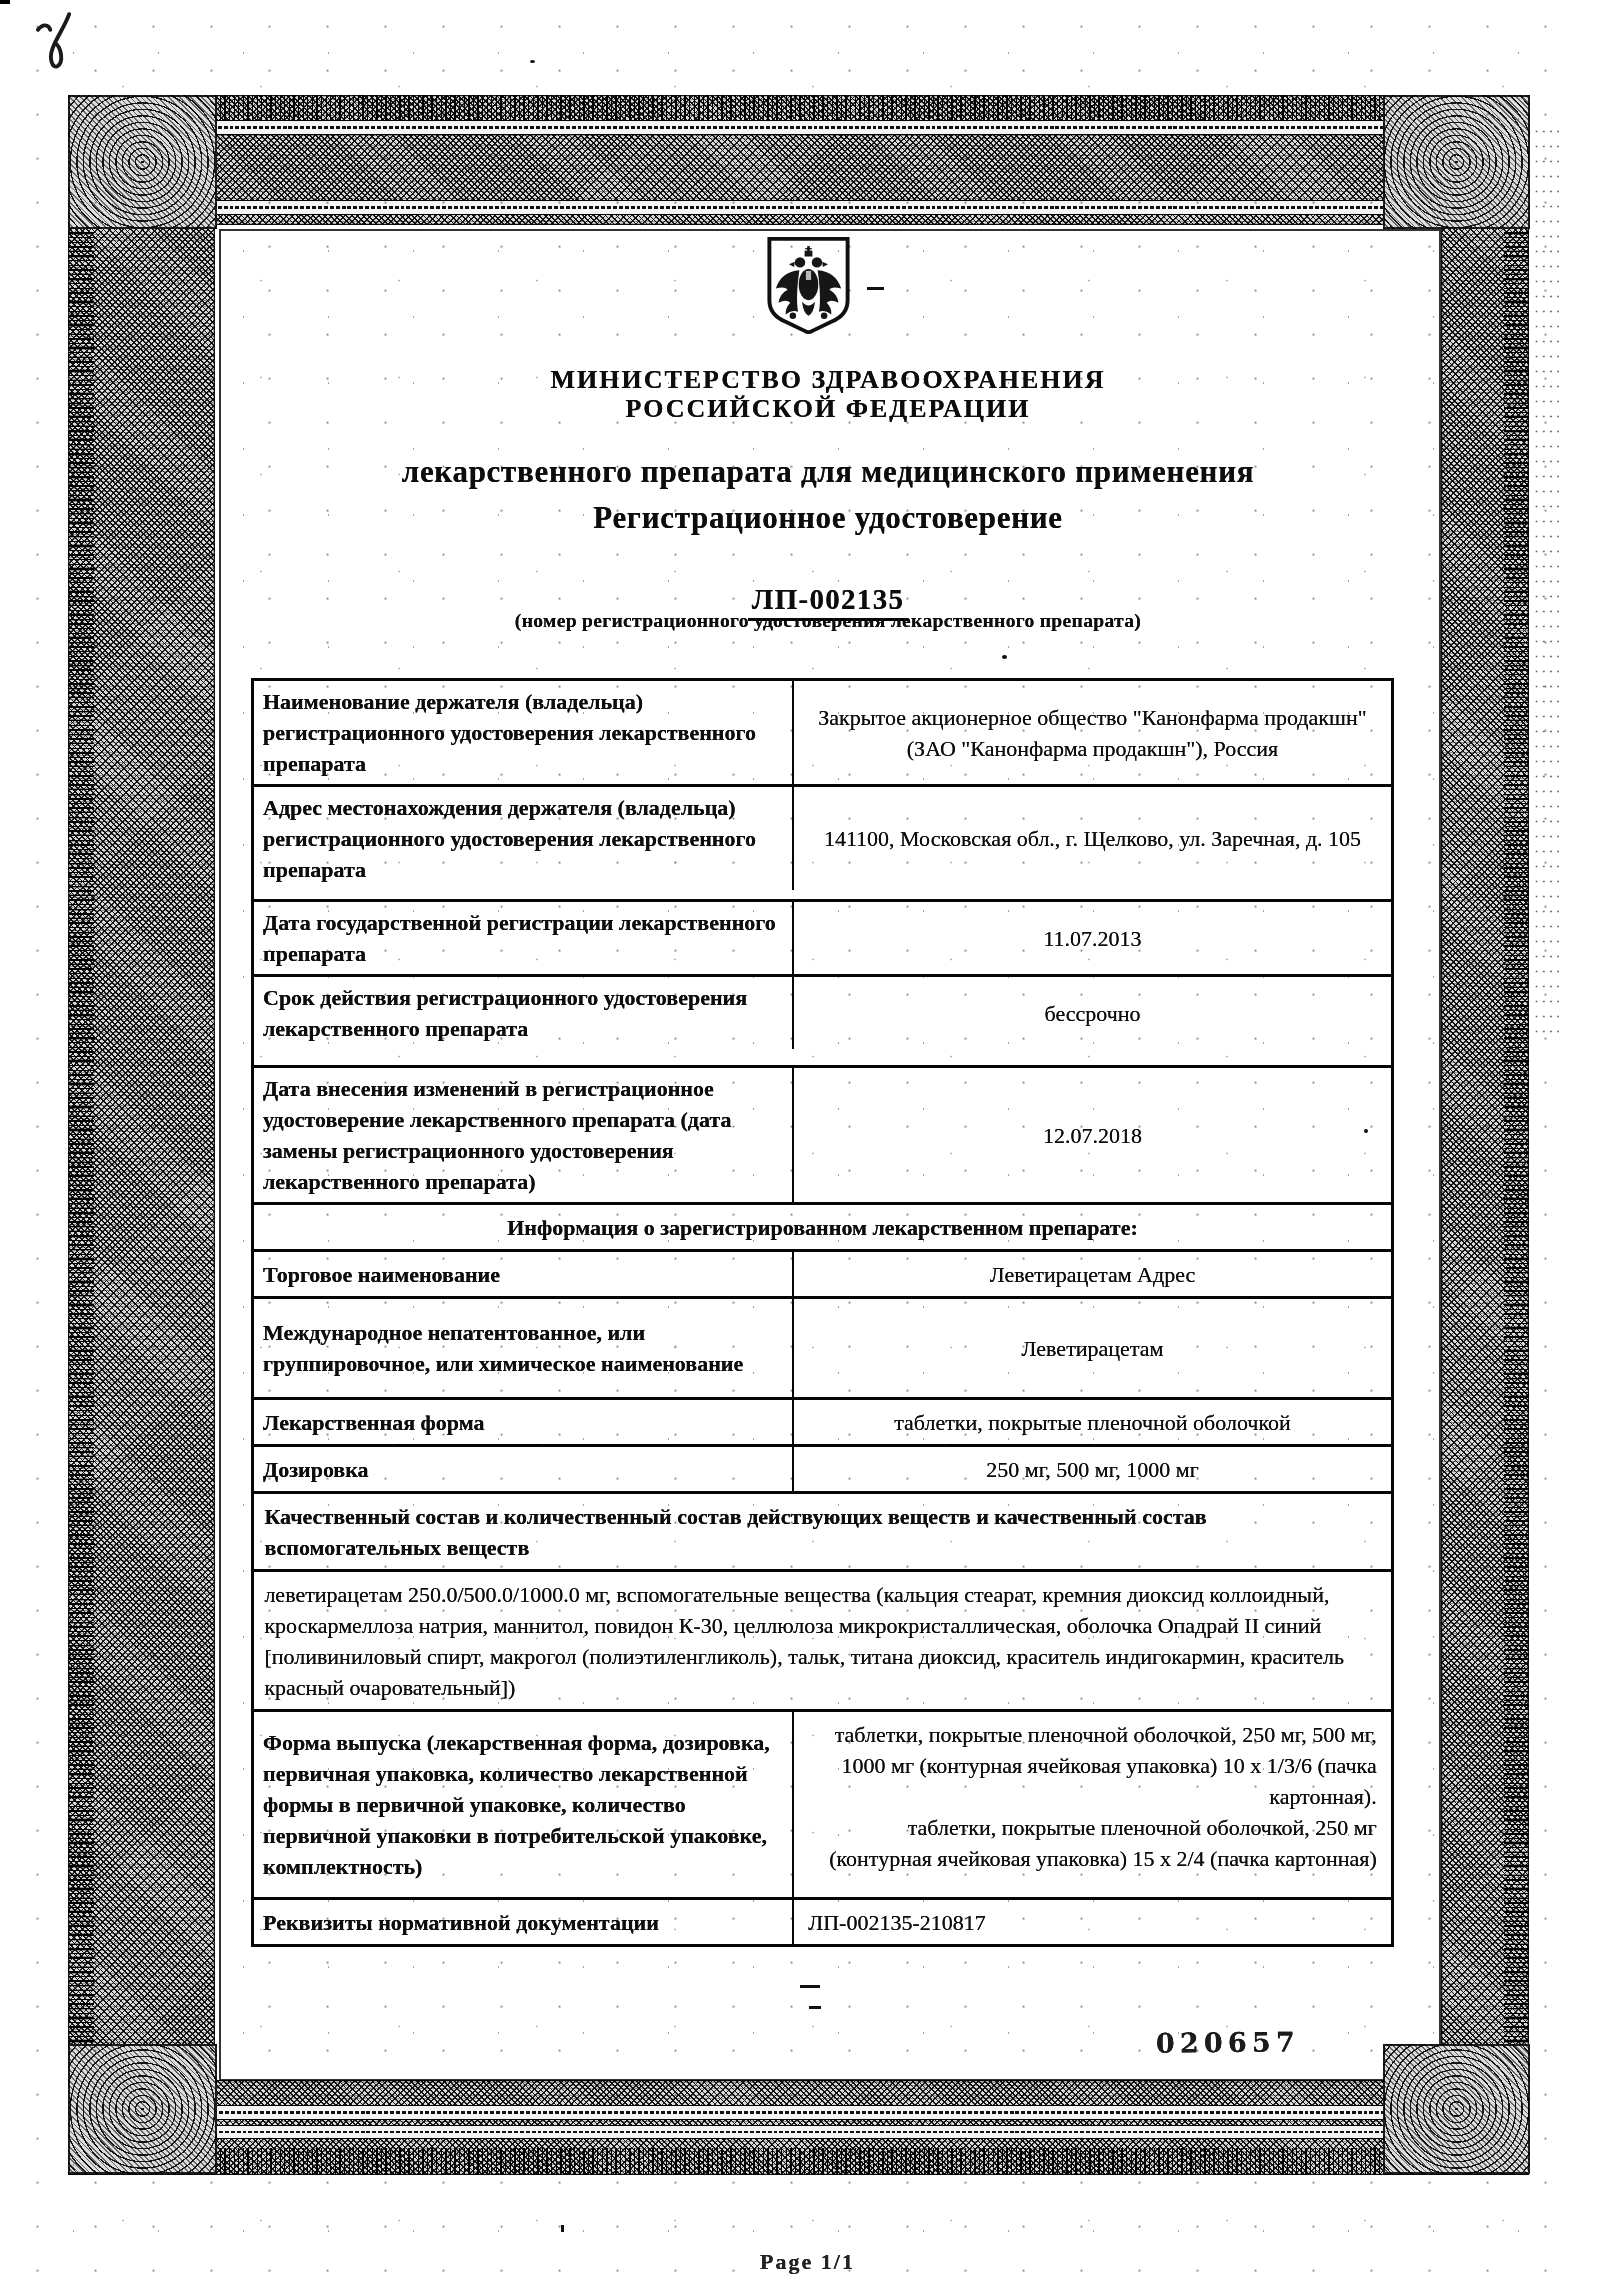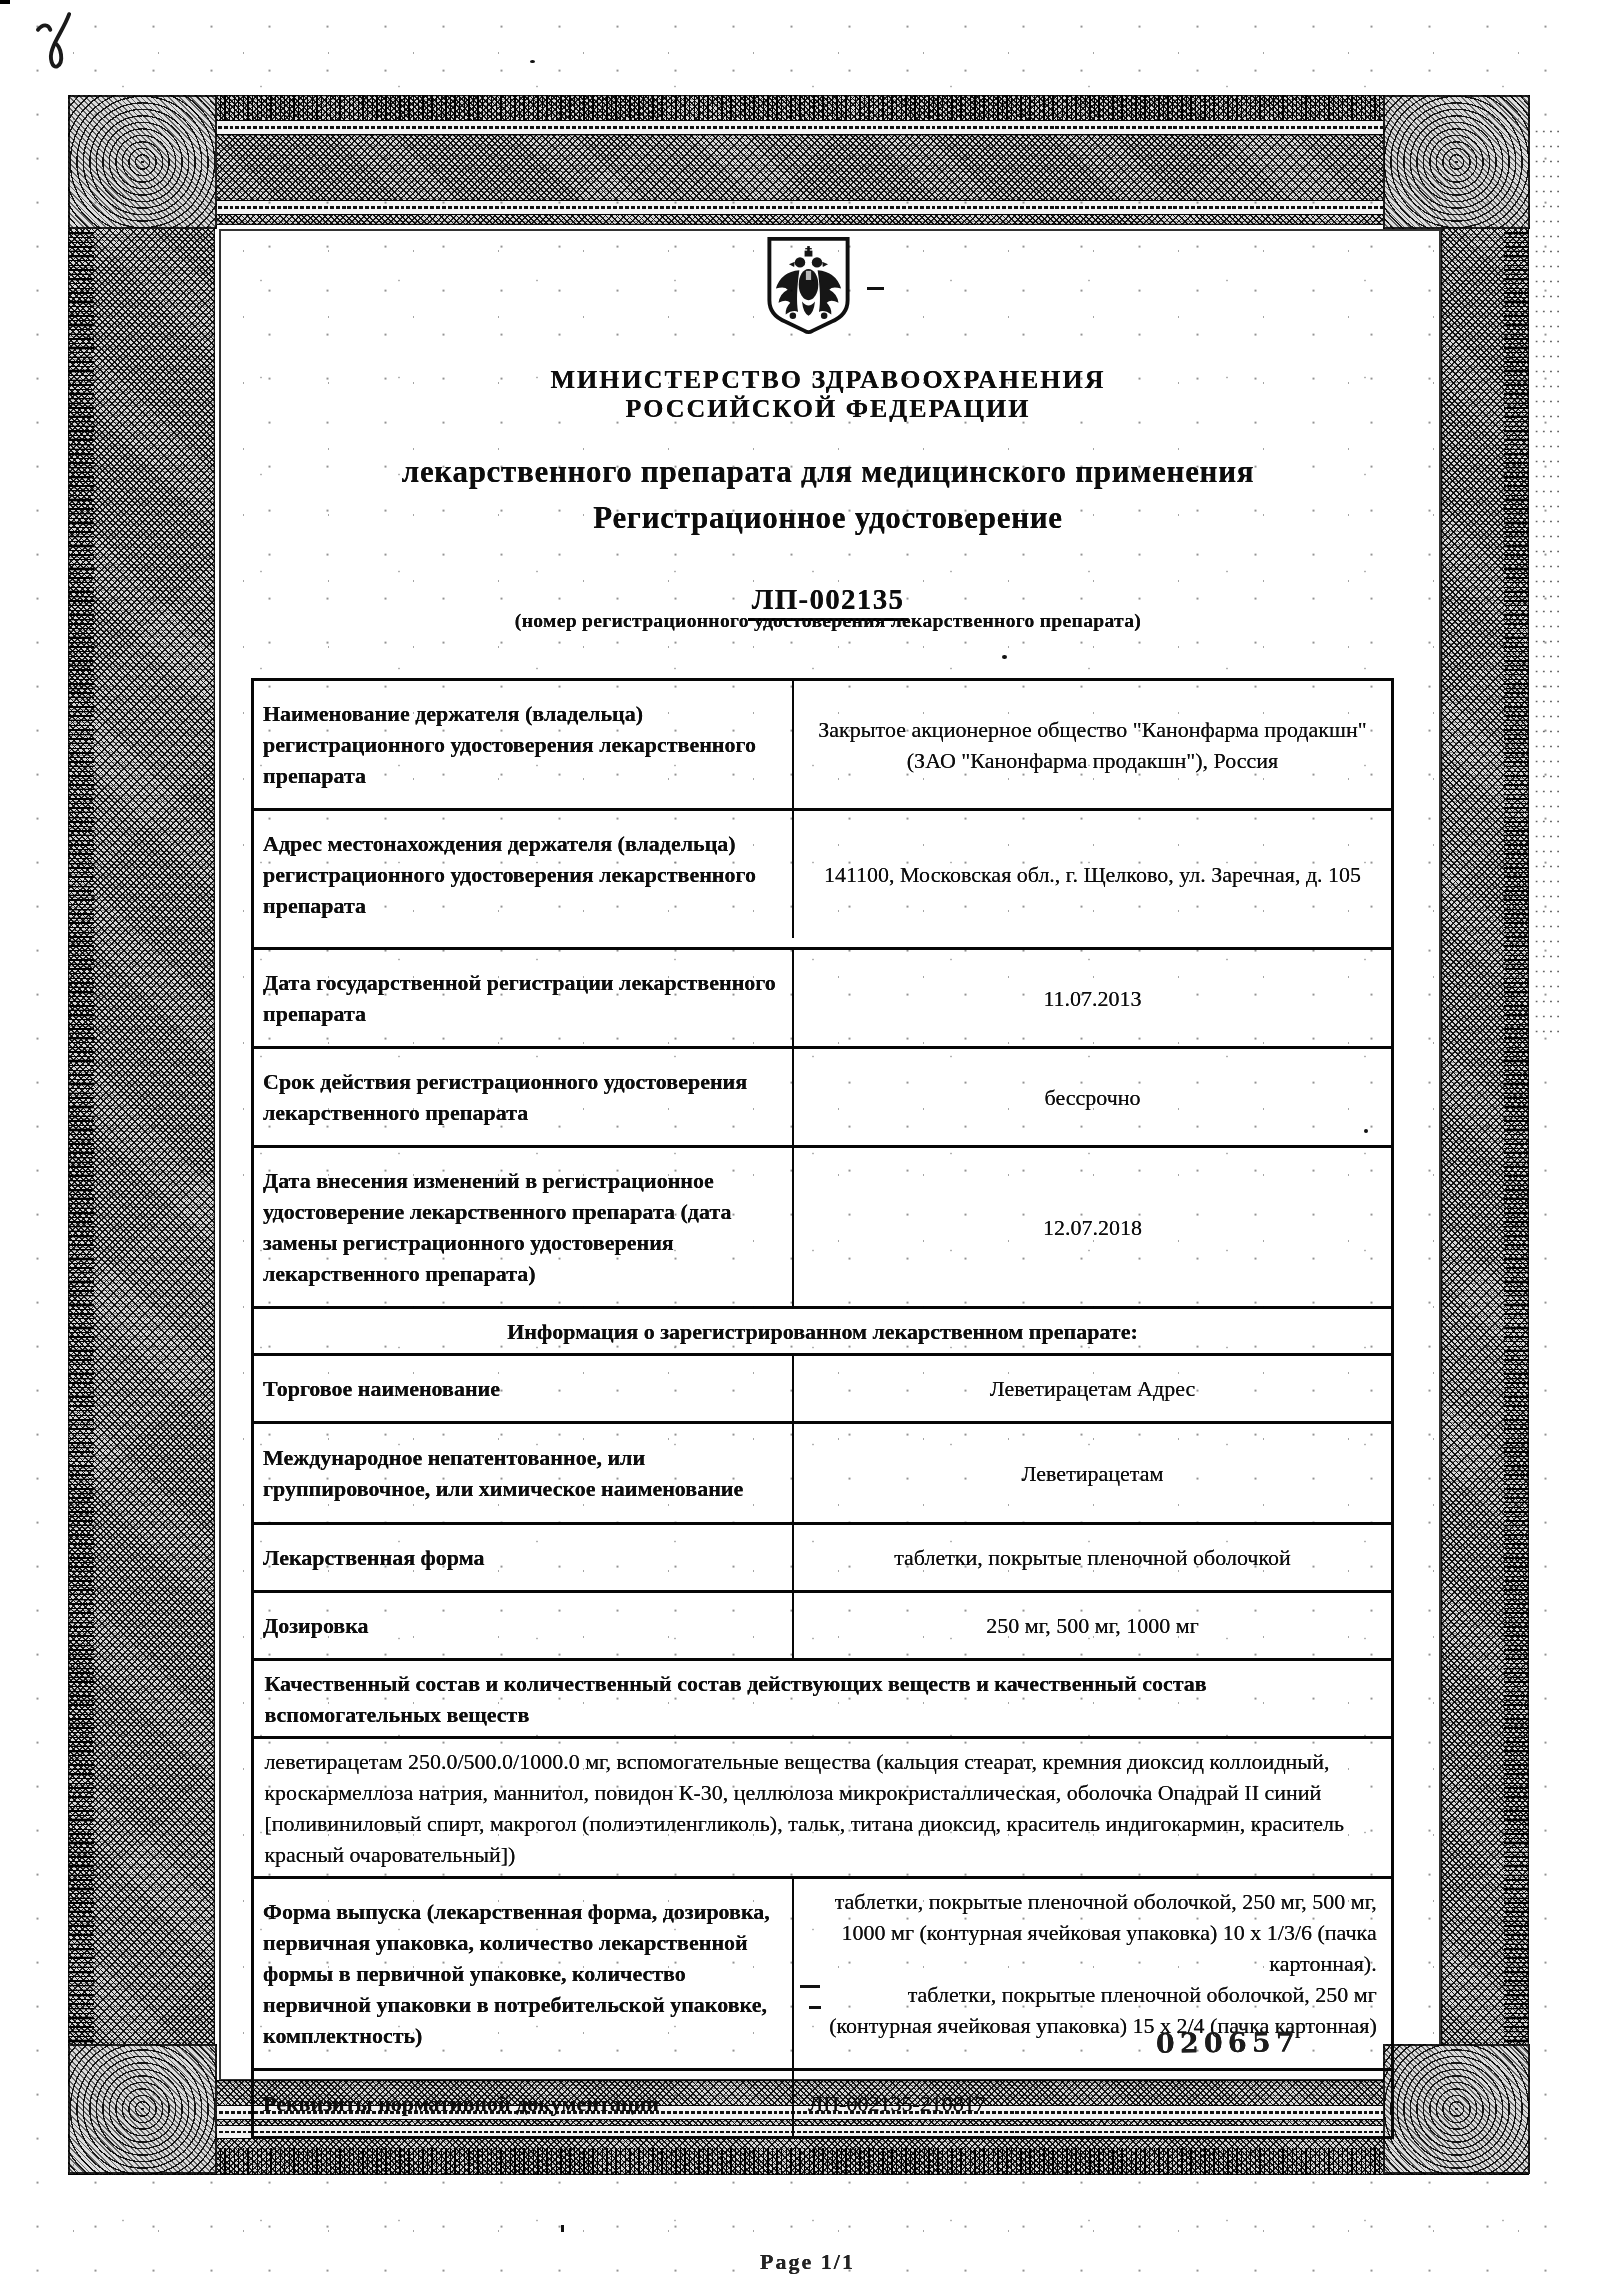--- a/index.html
+++ b/index.html
@@ -71,33 +71,33 @@
   .reg-cap{top:610px;font-weight:bold;font-size:19.6px;letter-spacing:0.3px;}
   
   .doc-table{
     position:absolute;left:251px;top:678px;width:1137px;z-index:30;
     border:3.3px solid #060606;font-size:22px;line-height:31px;
   }
   .row{display:flex;border-top:3.3px solid #060606;}
   .row:first-child{border-top:none;}
   .cell-l{
     box-sizing:border-box;width:540px;flex:0 0 540px;border-right:2.6px solid #060606;
-    font-weight:bold;padding:17px 9px;display:flex;align-items:center;text-align:left;
+    font-weight:bold;padding:5px 9px;display:flex;align-items:center;text-align:left;
   }
   .cell-r{
     box-sizing:border-box;flex:1 1 auto;padding:6.5px 14.3px;display:flex;flex-direction:column;
     align-items:center;justify-content:center;text-align:center;
   }
   .cell-r.left{align-items:flex-start;text-align:right;justify-content:flex-start;}
   .cell-r.vtop{justify-content:flex-start;}
   .full{box-sizing:border-box;display:block;padding:6.5px 10.4px;}
   .full.center{text-align:center;font-weight:bold;}
   .full.hdr-bold{font-weight:bold;}
   .mh154{min-height:94px;} .mh158{min-height:97px;} .mh110{min-height:65px;margin-top:9px;}
-  .mh111{min-height:66px;} .mh212{min-height:132px;} .mh71{min-height:37px;}
+  .mh111{min-height:66px;} .mh212{min-height:132px;margin-top:16px;} .mh71{min-height:37px;}
   .mh62{min-height:34px;}  .mh160{min-height:98px;} .mh65{min-height:36px;}
   .mh75{min-height:42px;}  .mh110b{min-height:65px;} .mh209{min-height:130px;}
   .mh293{min-height:185px;}
   .val2{margin-top:0;}
   
   .serial{
     position:absolute;left:1156px;top:2027px;z-index:30;
     font-family:"DejaVu Serif",serif;font-size:27px;font-weight:bold;
     letter-spacing:5.2px;color:#1c1c1c;transform:rotate(-.6deg);
   }

